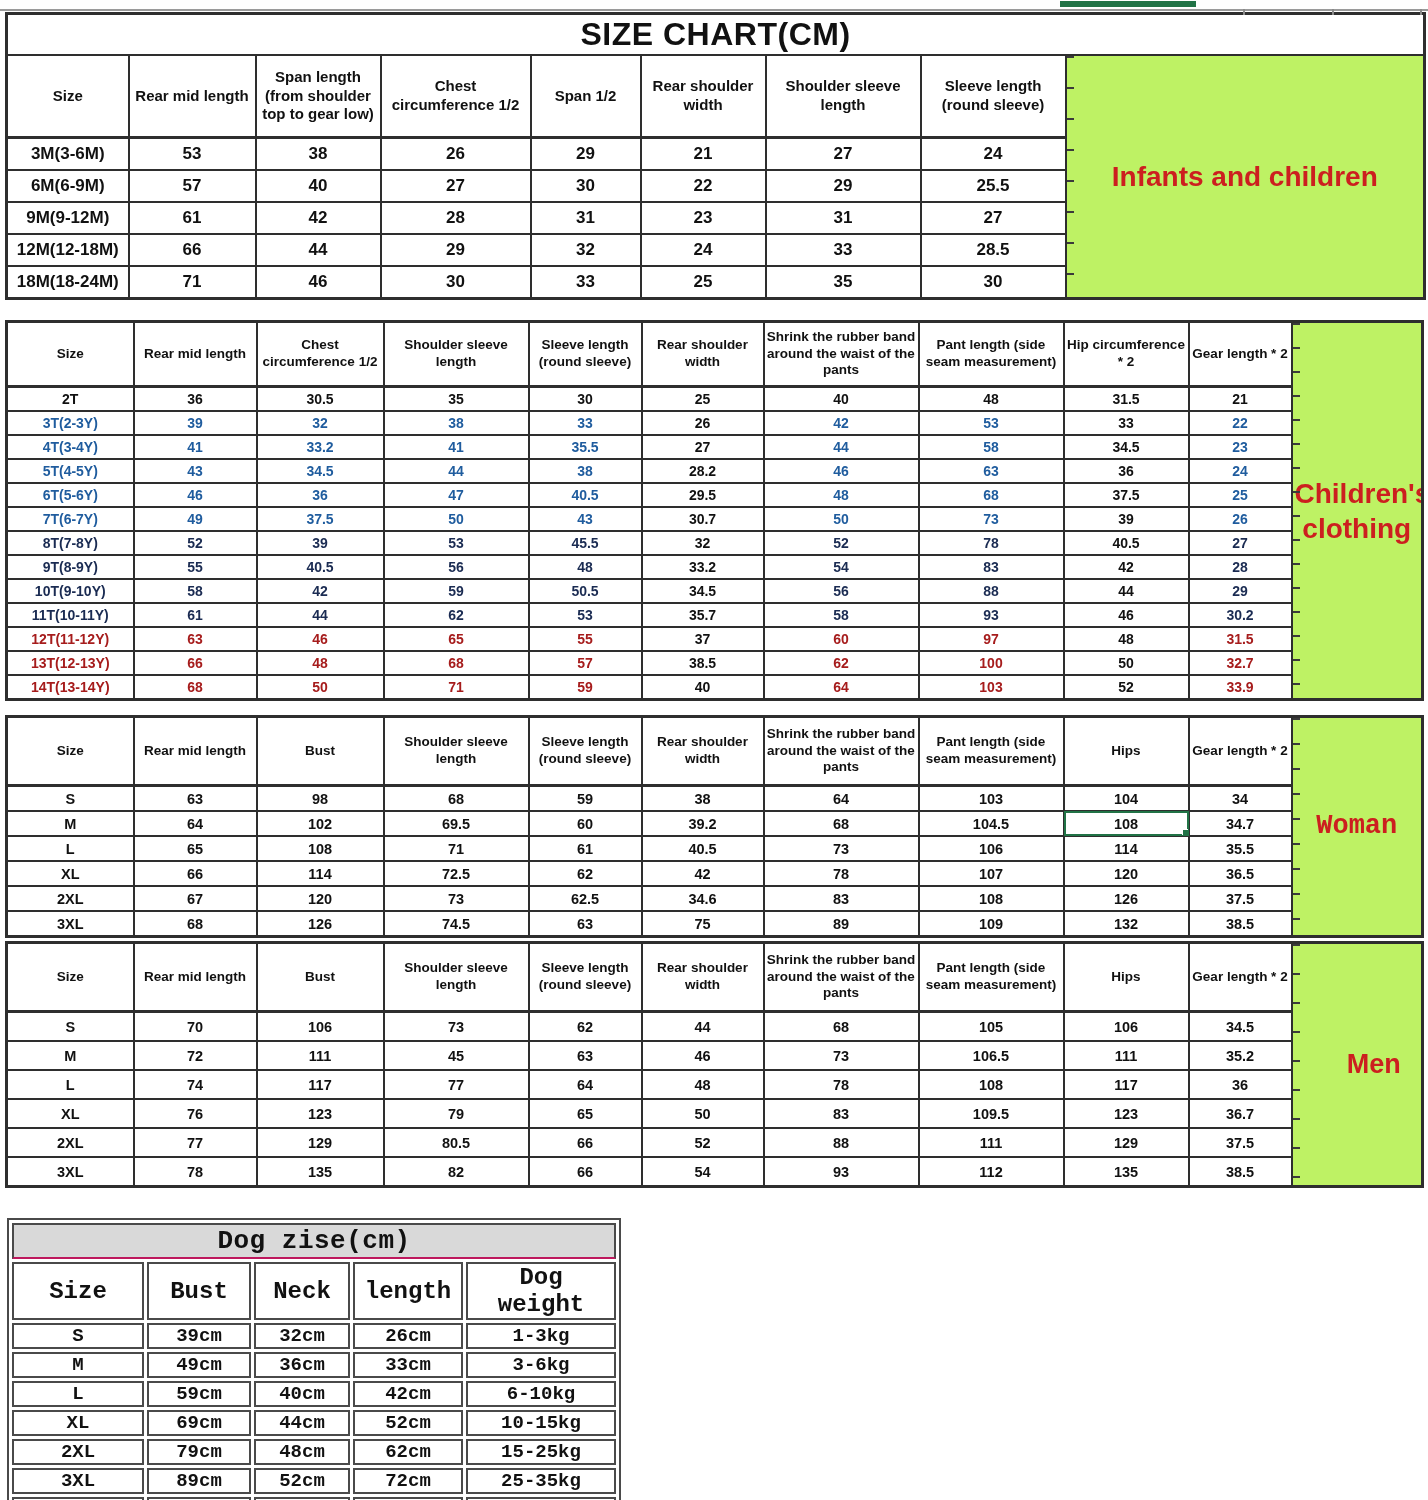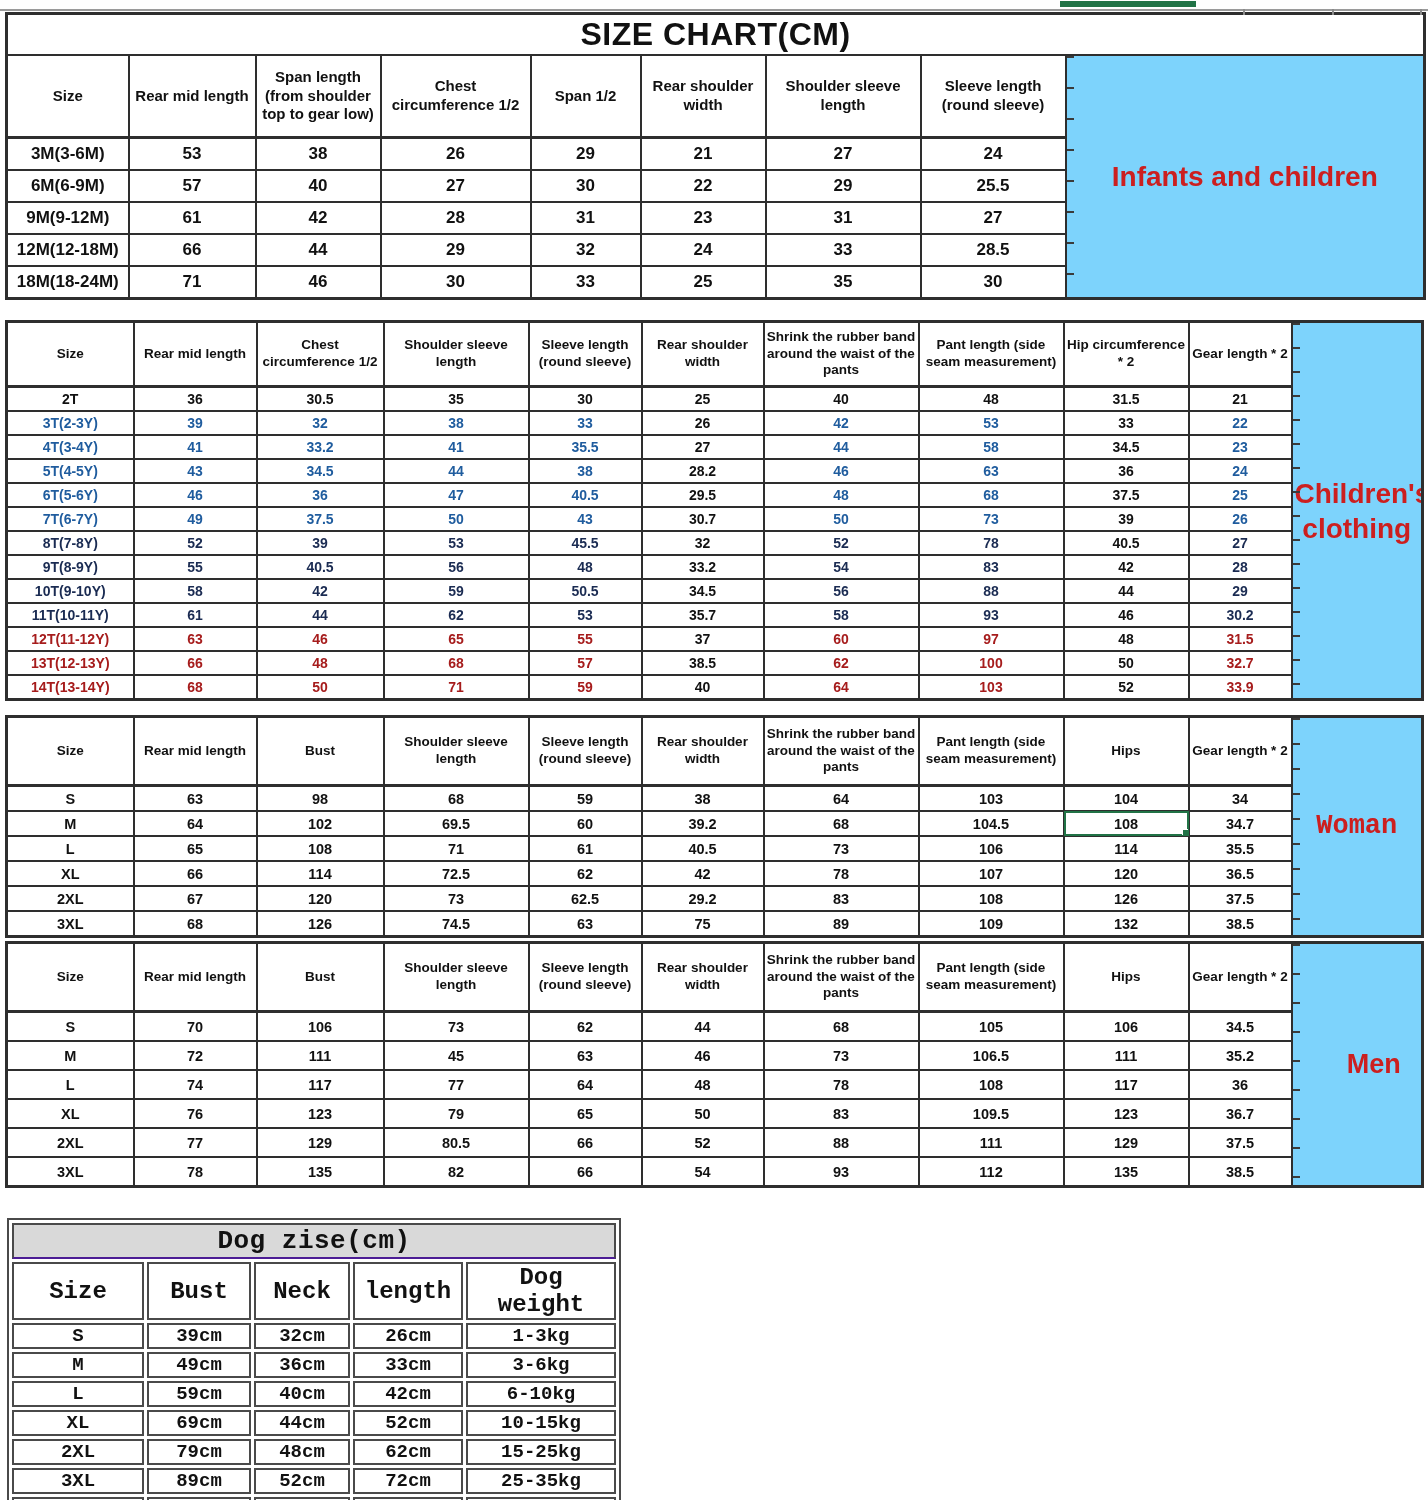--- a/index.html
+++ b/index.html
@@ -11,21 +11,21 @@
   .top-rail .green-seg{position:absolute;top:1px;left:1060px;width:136px;height:6px;background:var(--selection-green,#217346);}
   .top-rail .tick{position:absolute;top:9px;width:2px;height:6px;background:#8a8a8a;}
   .tk1{left:1243px;} .tk2{left:1332px;} .tk3{left:1420px;}
 
   
   table.t{border-collapse:collapse;table-layout:fixed;margin-left:5px;background:#fff;}
   table.t td,table.t th{border:2px solid #2e2e2e;text-align:center;vertical-align:middle;padding:1px 2px;font-weight:bold;overflow:hidden;}
   table.t{border:3px solid #2e2e2e;}
   table.t tr.hdr th{background:#fff;line-height:1.25;border-bottom:3px solid #2e2e2e;}
   .title-cell{font-size:32px;letter-spacing:.5px;height:34px;border-bottom:3px solid #2e2e2e;}
-  .side-label{position:relative;color:var(--accent-red,#CC1F1F);line-height:1.25;background:#7dd3fc;margin-top:36px;}
+  .side-label{position:relative;color:var(--accent-red,#CC1F1F);line-height:1.25;background:#bef264;margin-top:36px;}
   .side-label .ticks{position:absolute;left:0;top:0;bottom:0;width:7px;
      background:repeating-linear-gradient(to bottom,#3a3a3a 0 2px,transparent 2px var(--pitch,25px));}
 
   
   .t1{width:1418px;}
   .t1 tr.hdr th{height:78px;font-size:15px;}
   .t1 td.cell{height:28px;font-size:17px;}
   .t1 .side-label{font-size:28px;--pitch:31px;}
 
   
@@ -55,21 +55,21 @@
   td.selected{outline:2px solid var(--selection-green,#217346);outline-offset:-2px;position:relative;}
   td.selected::after{content:"";position:absolute;right:-3px;bottom:-3px;width:7px;height:7px;
       background:var(--selection-green,#217346);border:1px solid #fff;z-index:5;}
 
   
   table.dog{margin-top:30px;margin-left:7px;width:606px;border:2px solid #4a4a4a;
       border-collapse:separate;border-spacing:3px;table-layout:fixed;
       font-family:"Liberation Mono",monospace;}
   table.dog td,table.dog th{border:2px solid #4a4a4a;text-align:center;vertical-align:middle;
       font-weight:bold;padding:0 2px;}
-  table.dog .title-cell{background:var(--dog-header-bg,#D9D9D9);font-size:26px;height:32px;border-bottom:2px solid #4c1d95;}
+  table.dog .title-cell{background:var(--dog-header-bg,#D9D9D9);font-size:26px;height:32px;border-bottom:2px solid #be185d;}
   table.dog tr.hdr th{font-size:24px;height:32px;}
   table.dog td.cell{font-size:19px;height:22px;}
   table.dog tr:last-child td.cell{height:34px;}
 </style>
 </head>
 <body>
 
 <div class="sheet">
 
   <div class="top-rail">
@@ -422,21 +422,21 @@
           <td class="cell">107</td>
           <td class="cell">120</td>
           <td class="cell">36.5</td>
         </tr>
         <tr class="c-black">
           <td class="cell">2XL</td>
           <td class="cell">67</td>
           <td class="cell">120</td>
           <td class="cell">73</td>
           <td class="cell">62.5</td>
-          <td class="cell">29.2</td>
+          <td class="cell">34.6</td>
           <td class="cell">83</td>
           <td class="cell">108</td>
           <td class="cell">126</td>
           <td class="cell">37.5</td>
         </tr>
         <tr class="c-black">
           <td class="cell">3XL</td>
           <td class="cell">68</td>
           <td class="cell">126</td>
           <td class="cell">74.5</td>

